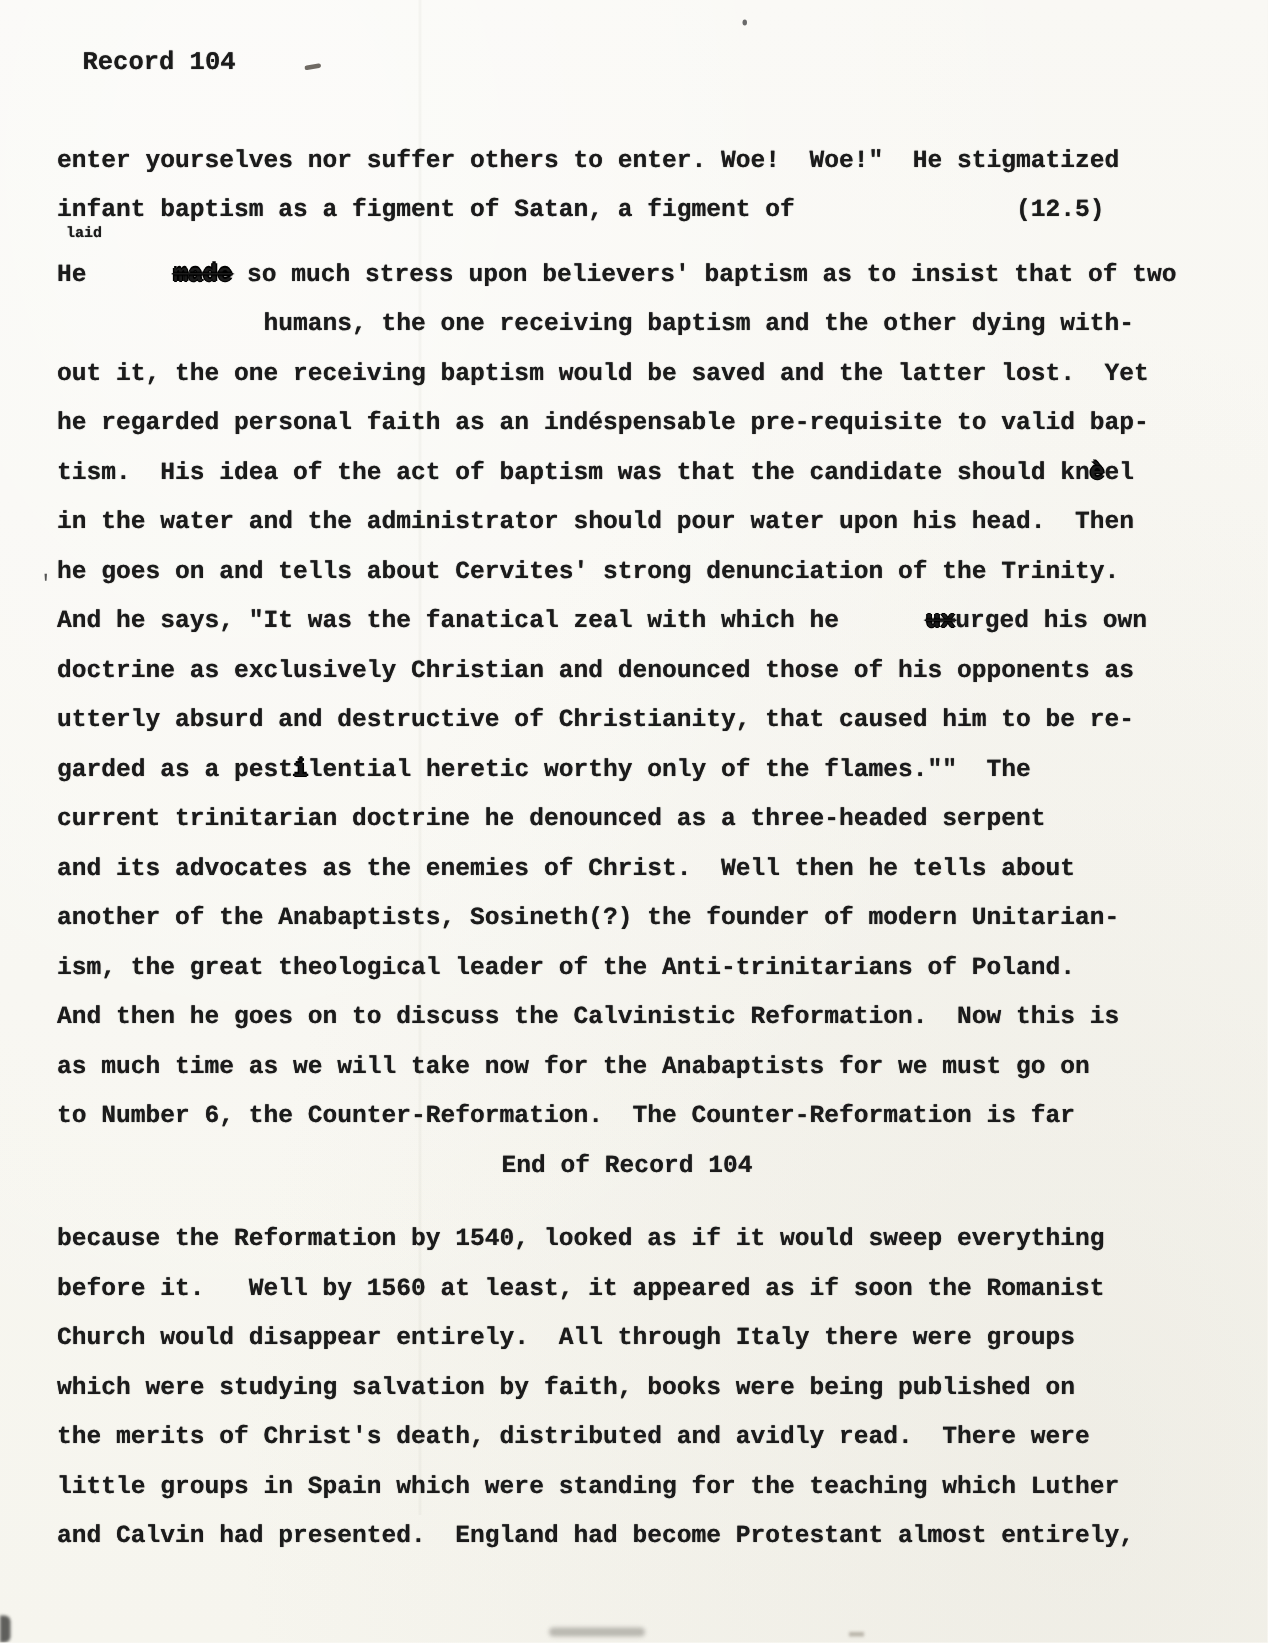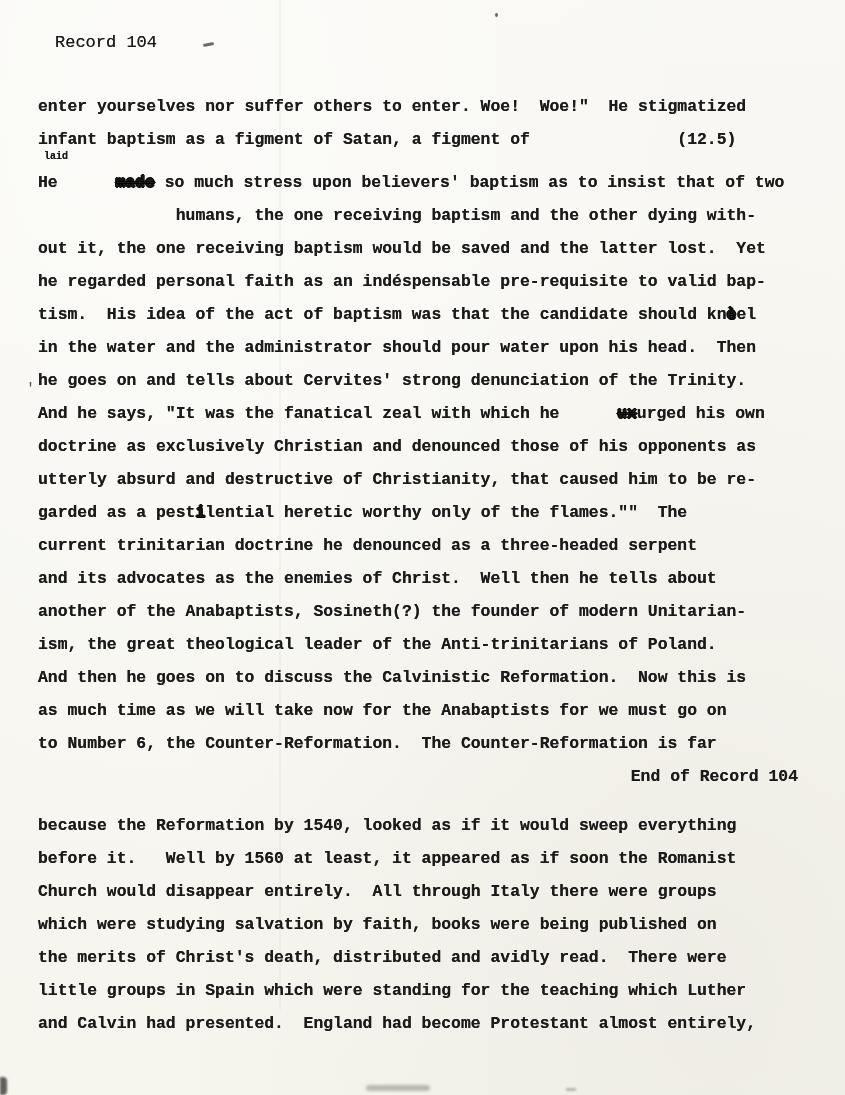--- a/index.html
+++ b/index.html
@@ -14,30 +14,30 @@
       radial-gradient(ellipse at 20% 10%, rgba(255,255,255,.5), rgba(255,255,255,0) 60%),
       radial-gradient(ellipse at 85% 90%, rgba(225,222,212,.35), rgba(255,255,255,0) 55%),
       linear-gradient(180deg, #f9f8f4 0%, #f7f6f0 60%, #f6f5ee 100%);
   }
   .ink{
     color:#1b1b1b;
     text-shadow:0 0 .6px rgba(25,25,25,.85);
   }
   .header{
     position:absolute;left:55px;top:30px;
-    font-size:17px;font-weight:400;line-height:26px;white-space:pre;
+    font-size:17px;font-weight:700;line-height:26px;white-space:pre;
   }
   .body-text{
     position:absolute;left:38px;top:90px;width:760px;
     font-size:16.4px;font-weight:700;
   }
   .para{white-space:pre;}
   .para.second{margin-top:16px;}
   .line{line-height:33px;height:33px;white-space:pre;}
-  .line.center{text-align:right;}
+  .line.center{text-align:center;}
   .line.interline{line-height:18px;height:18px;margin-top:-8px;font-size:10px;}
   .seg{white-space:pre;}
   .seg.xout{
     text-decoration:line-through;
     text-shadow:0 0 1px #000, .9px 0 #000, -.9px 0 #000, 0 .9px #000, 0 -.9px #000;
     margin-left:48px;
   }
   .seg.blot{
     text-shadow:0 0 1px #000, 1px 0 #000, -1px 0 #000, 0 1px #000, 0 -1px #000, .5px .5px #000;
   }

